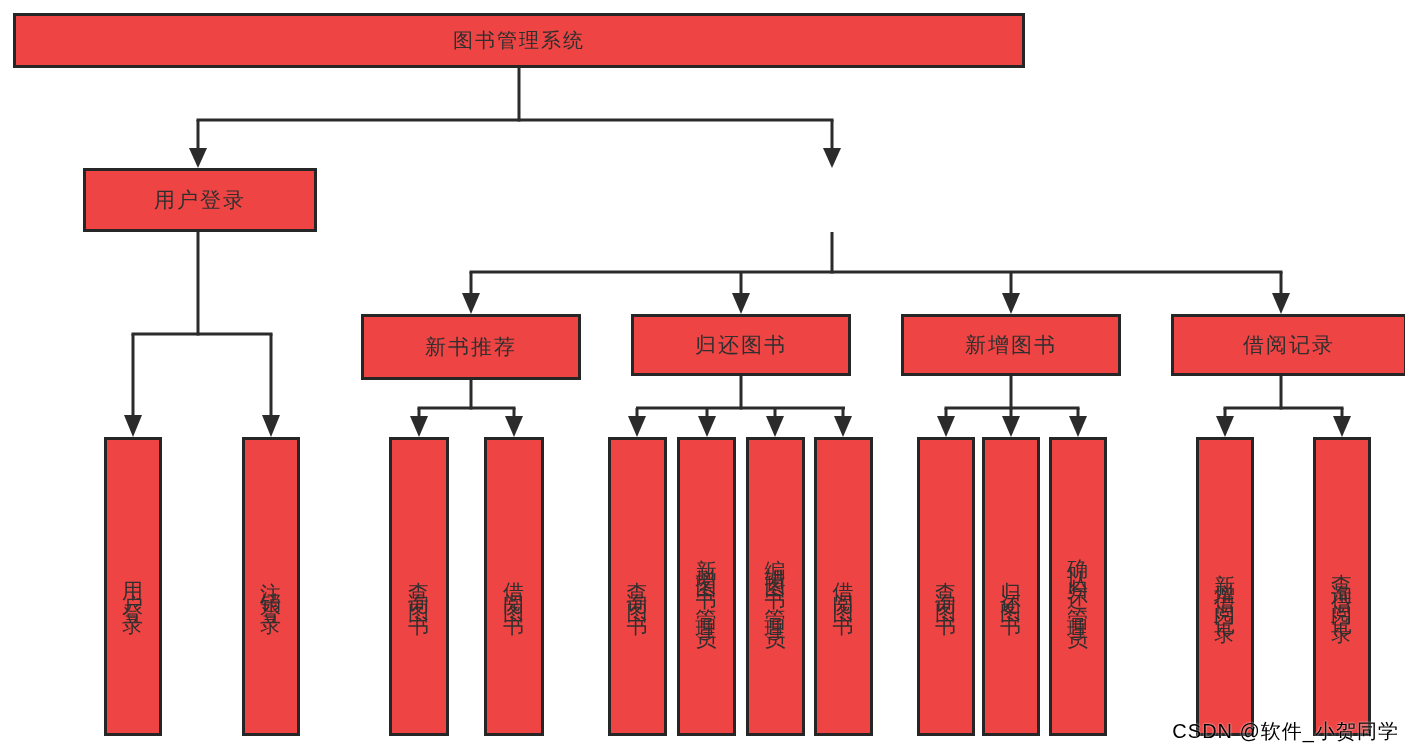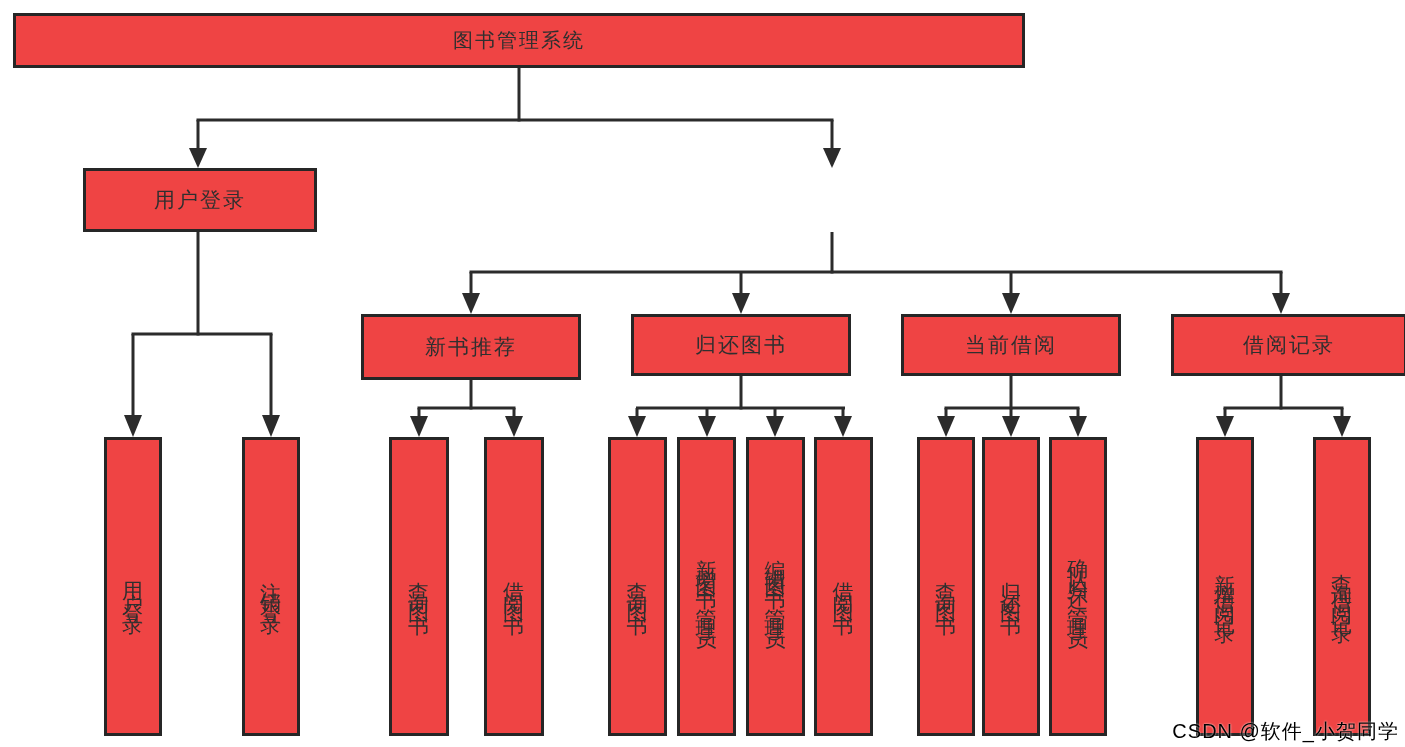--- a/index.html
+++ b/index.html
@@ -116,21 +116,21 @@
       <polygon points="1333,416 1351,416 1342,437"></polygon>
     </g>
   </svg>
 
   <div class="node h root" style="left:13px; top:13px; width:1012px; height:55px;">图书管理系统</div>
 
   <div class="node h" style="left:83px; top:168px; width:234px; height:64px;">用户登录</div>
 
   <div class="node h" style="left:361px; top:314px; width:220px; height:66px;">新书推荐</div>
   <div class="node h" style="left:631px; top:314px; width:220px; height:62px;">归还图书</div>
-  <div class="node h" style="left:901px; top:314px; width:220px; height:62px;">当前借阅</div>
+  <div class="node h" style="left:901px; top:314px; width:220px; height:62px;">新增图书</div>
   <div class="node h" style="left:1171px; top:314px; width:236px; height:62px;">借阅记录</div>
 
   <div class="node v" style="left:104px; top:437px; width:58px; height:299px;">
     <span>用户登录</span>
   </div>
   <div class="node v" style="left:242px; top:437px; width:58px; height:299px;">
     <span>注销登录</span>
   </div>
 
   <div class="node v" style="left:389px; top:437px; width:60px; height:299px;">

